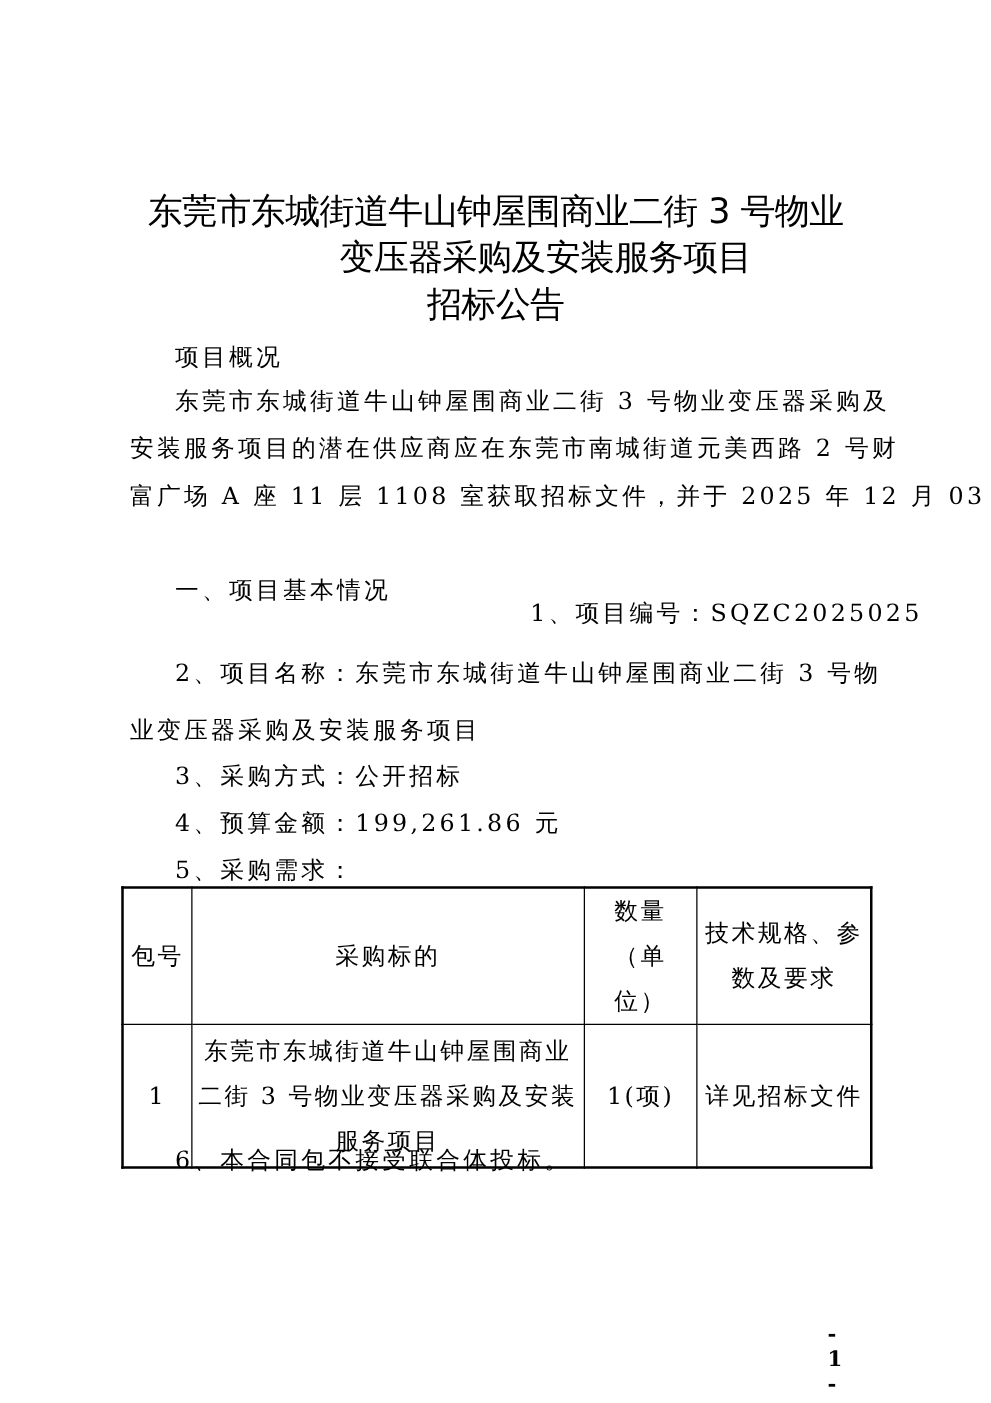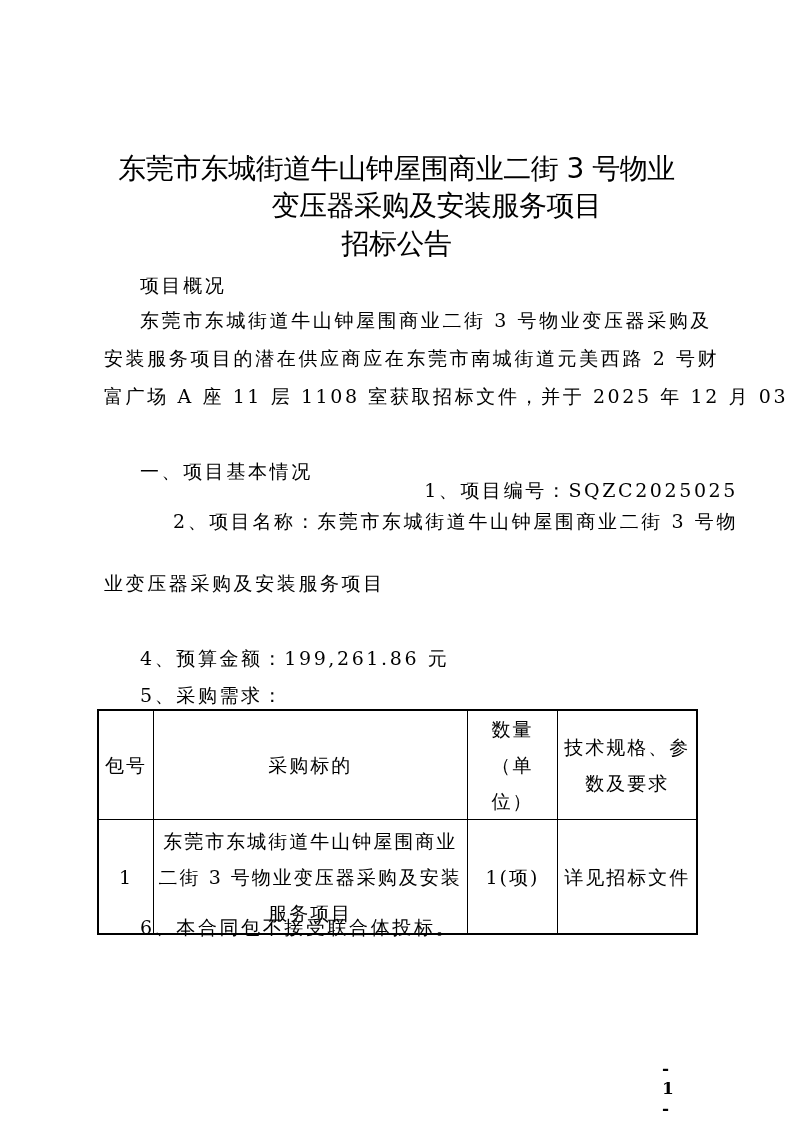--- a/index.html
+++ b/index.html
@@ -86,22 +86,23 @@
   <div class="title t2">变压器采购及安装服务项目</div>
   <div class="title t3">招标公告</div>
 
   <div class="para indent" style="top:257px;">项目概况</div>
   <div class="para indent" style="top:292px;">东莞市东城街道牛山钟屋围商业二街 3 号物业变压器采购及</div>
   <div class="para" style="top:330px;">安装服务项目的潜在供应商应在东莞市南城街道元美西路 2 号财</div>
   <div class="para" style="top:368px;">富广场 A 座 11 层 1108 室获取招标文件，并于 2025 年 12 月 03</div>
 
   <div class="para indent" style="top:443px;">一、项目基本情况</div>
   <div class="para indent" style="top:462px;text-align:right;">1、项目编号：SQZC2025025</div>
-  <div class="para indent" style="top:493px;text-align:right;">2、项目名称：东莞市东城街道牛山钟屋围商业二街 3 号物</div>
+  <div class="para indent" style="top:510px;">2、项目名称：东莞市东城街道牛山钟屋围商业二街 3 号物</div>
   <div class="para" style="top:555px;">业变压器采购及安装服务项目</div>
+  <div class="para indent" style="top:592px;">3、采购方式：公开招标</div>
   <div class="para indent" style="top:630px;">4、预算金额：199,261.86 元</div>
   <div class="para indent" style="top:667px;">5、采购需求：</div>
 
   <table class="req">
     <tbody>
         <tr class="hdr-row">
       <td class="c1">包号</td>
       <td class="c2">采购标的</td>
       <td class="c3">数量（单位）</td>
       <td class="c4">技术规格、参数及要求</td>

